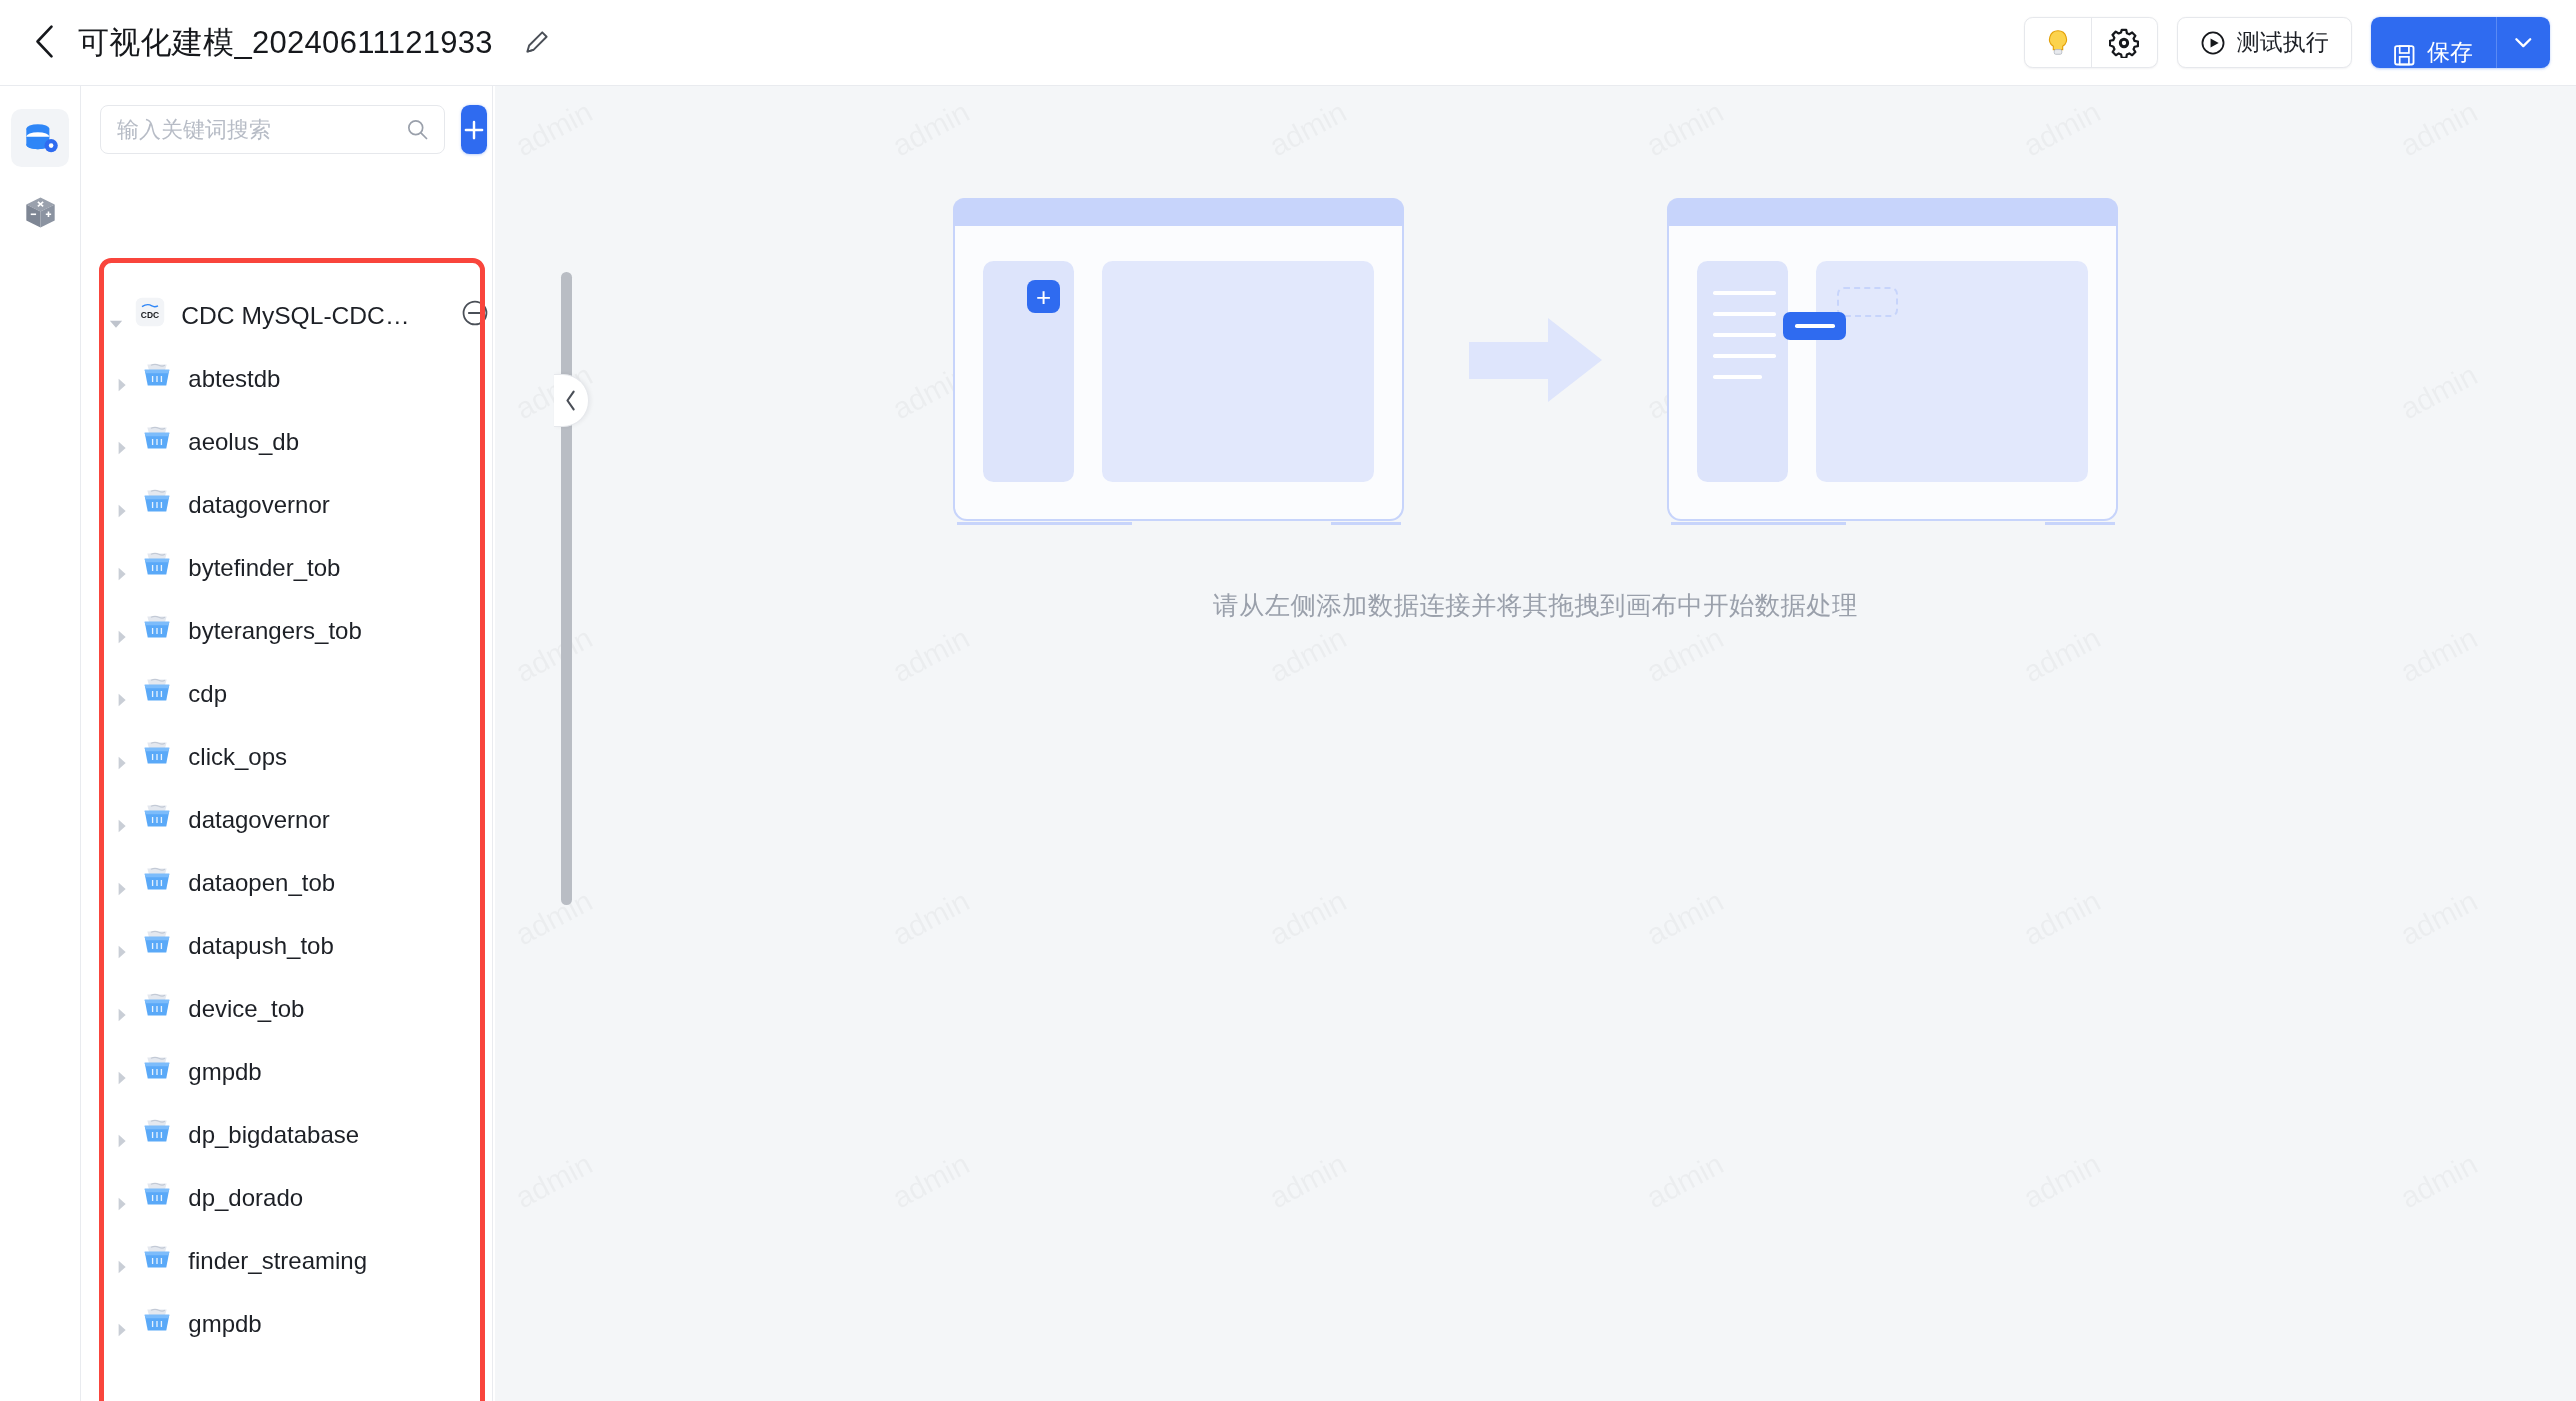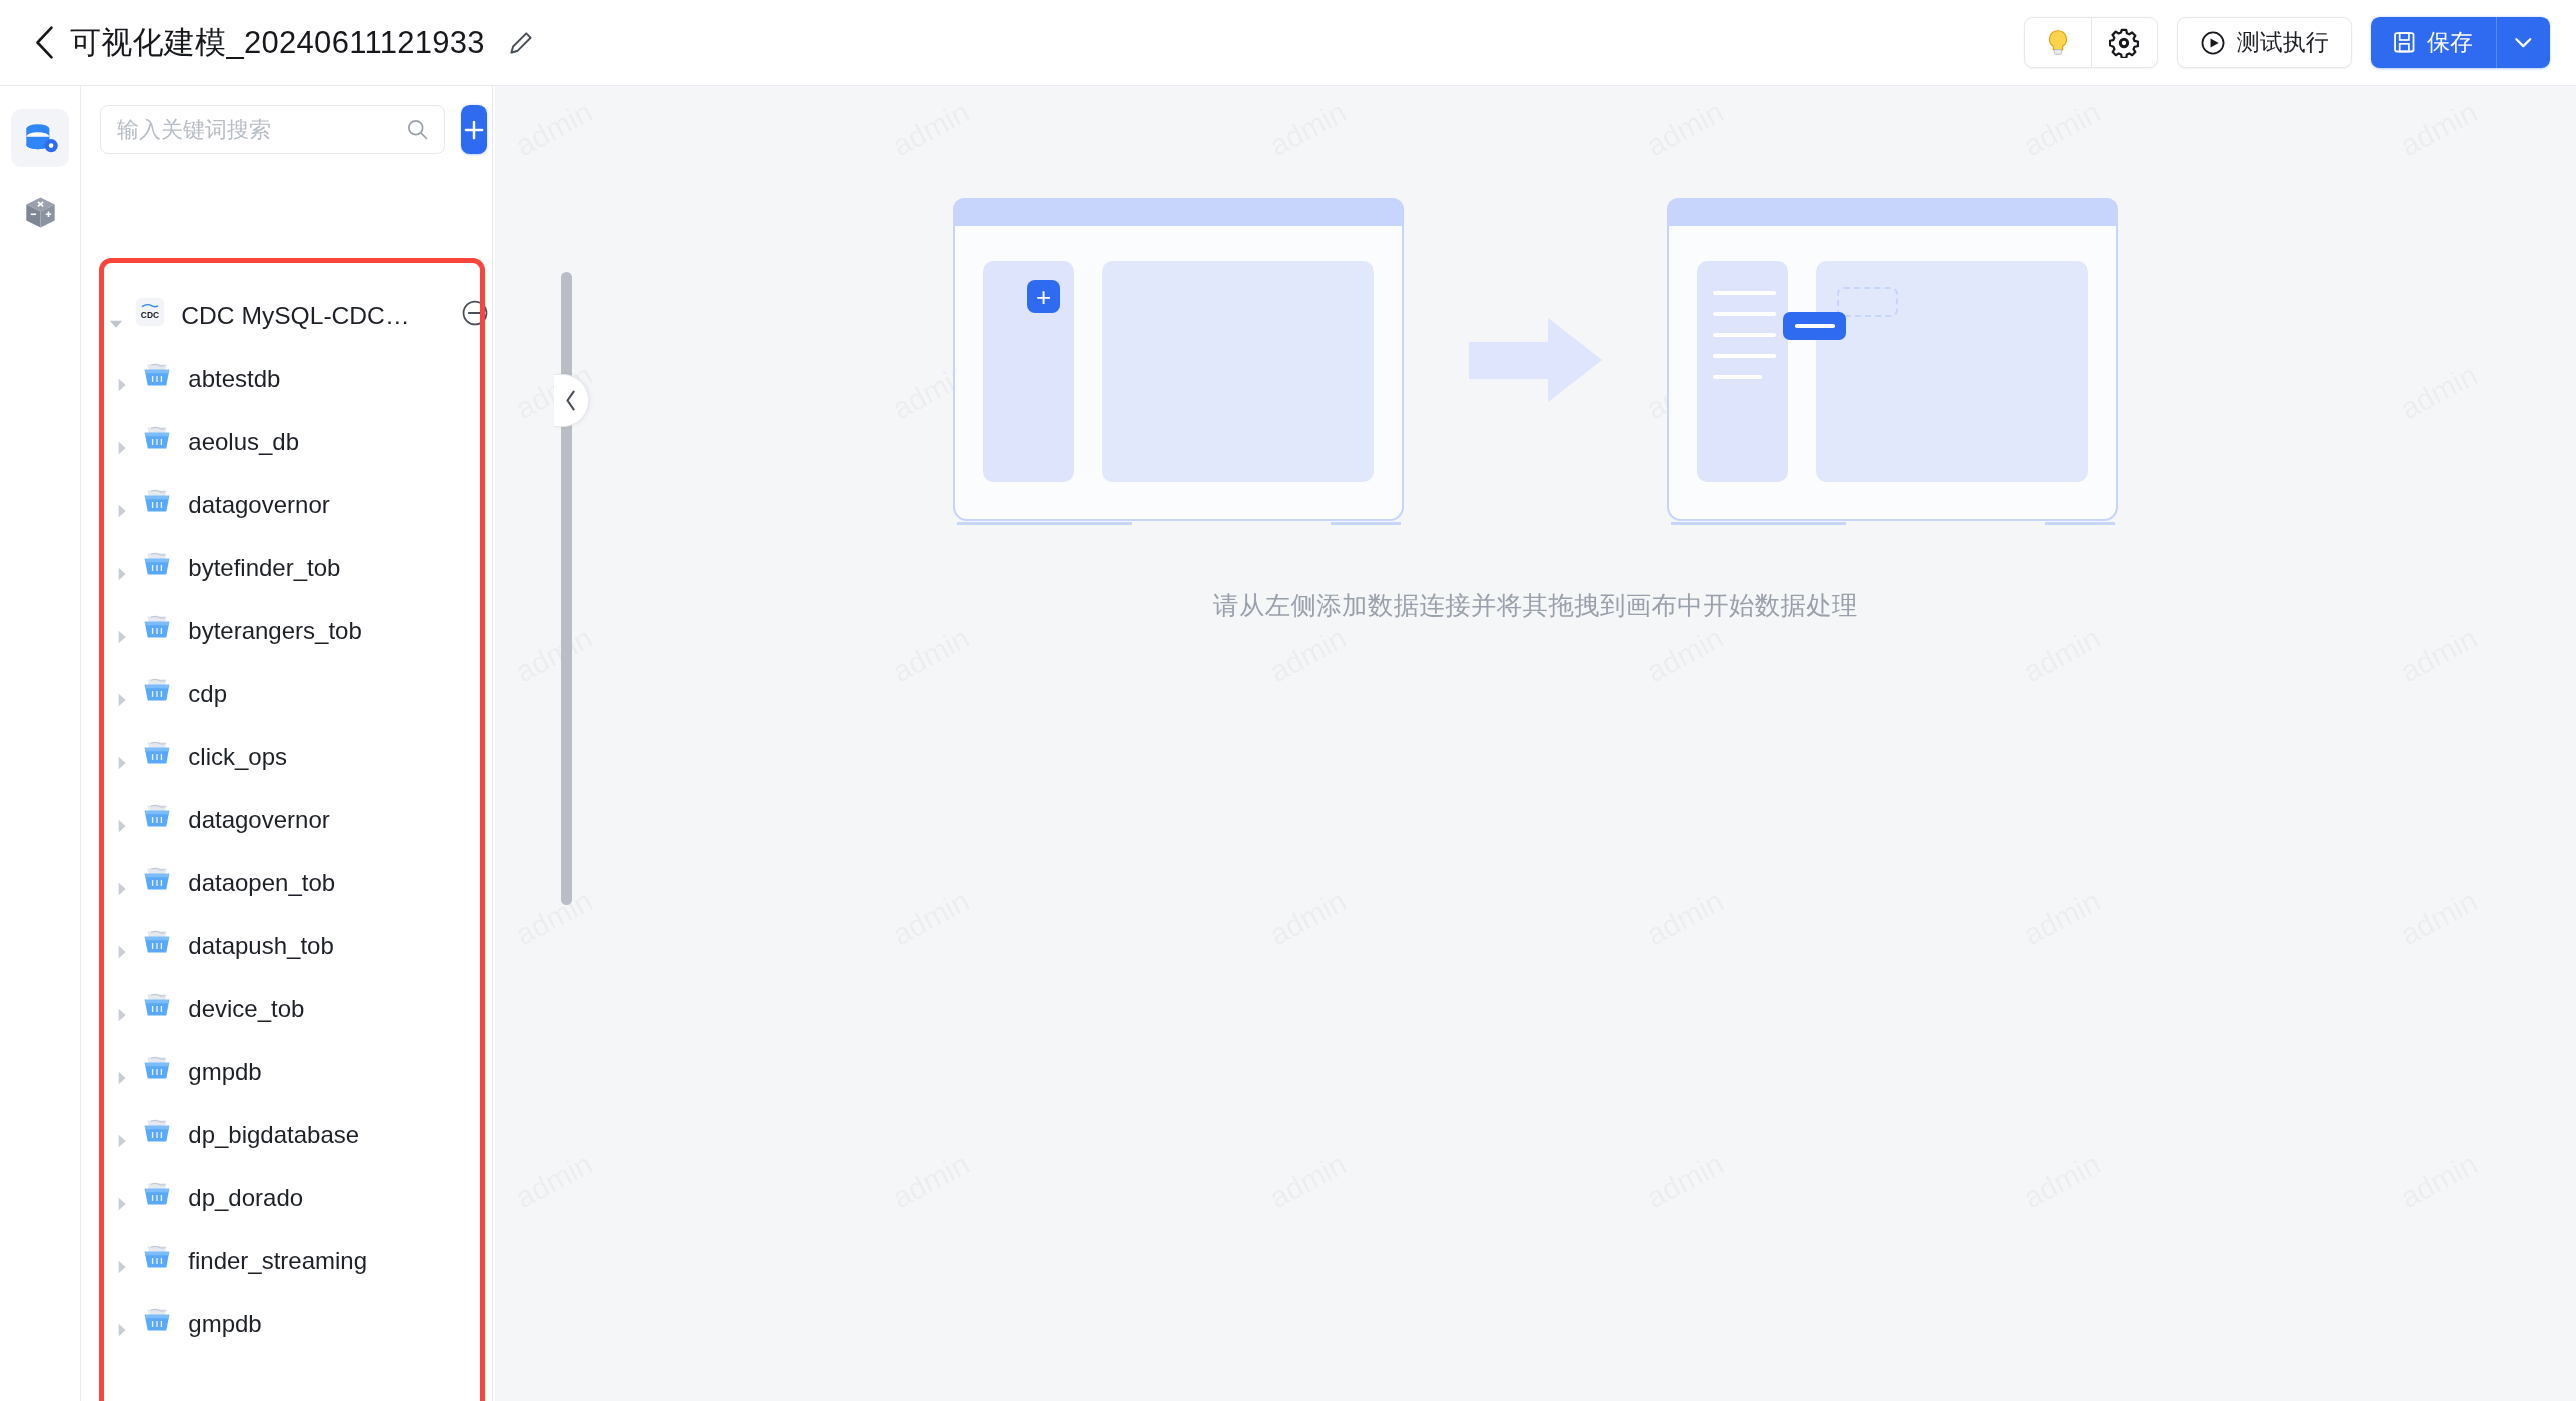--- a/index.html
+++ b/index.html
@@ -12,21 +12,21 @@
   #app { position: relative; width: 2576px; height: 1401px; }
 
   
   .topbar {
     position: absolute; left: 0; top: 0; width: 2576px; height: 86px;
     background: #ffffff;
     border-bottom: 1.8px solid #e9ebef;
     display: flex; align-items: center; justify-content: space-between;
     padding: 0 26px 0 24.6px;
   }
-  .topbar-left { display: flex; align-items: center; gap: 0; }
+  .topbar-left { display: flex; align-items: flex-start; gap: 8px; }
   .back-btn {
     width: 40px; height: 40px; display: flex; align-items: center; justify-content: center;
     cursor: pointer; color: #16181c;
   }
   .page-title {
     font-size: 31px; color: #16181c; font-weight: 500;
     letter-spacing: 0.3px; margin-left: 5.3px; white-space: nowrap;
   }
   .edit-btn {
     width: 40px; height: 40px; margin-left: 16px;
@@ -50,21 +50,21 @@
     display: flex; align-items: center; justify-content: center; gap: 10.5px;
     font-size: 23px; color: #1d2026; cursor: pointer;
     box-shadow: 0 0.9px 1.8px rgba(16,24,40,.05);
   }
   .btn-primary-split {
     height: 51px; display: flex; align-items: stretch;
     background: #2f6bf0; border-radius: 8.8px; overflow: hidden; cursor: pointer;
     box-shadow: 0 0.9px 2.6px rgba(47,107,240,.35);
   }
   .btn-primary-main {
-    display: flex; align-items: center; gap: 10.5px;
+    display: flex; align-items: flex-end; gap: 10.5px;
     padding: 0 23px 0 21px; color: #fff; font-size: 23px;
   }
   .btn-primary-caret {
     width: 54px; display: flex; align-items: center; justify-content: center;
     border-left: 1.8px solid #5a8af4; color: #fff;
   }
 
   
   .rail {
     position: absolute; left: 0; top: 86px; width: 81px; height: 1315px;

